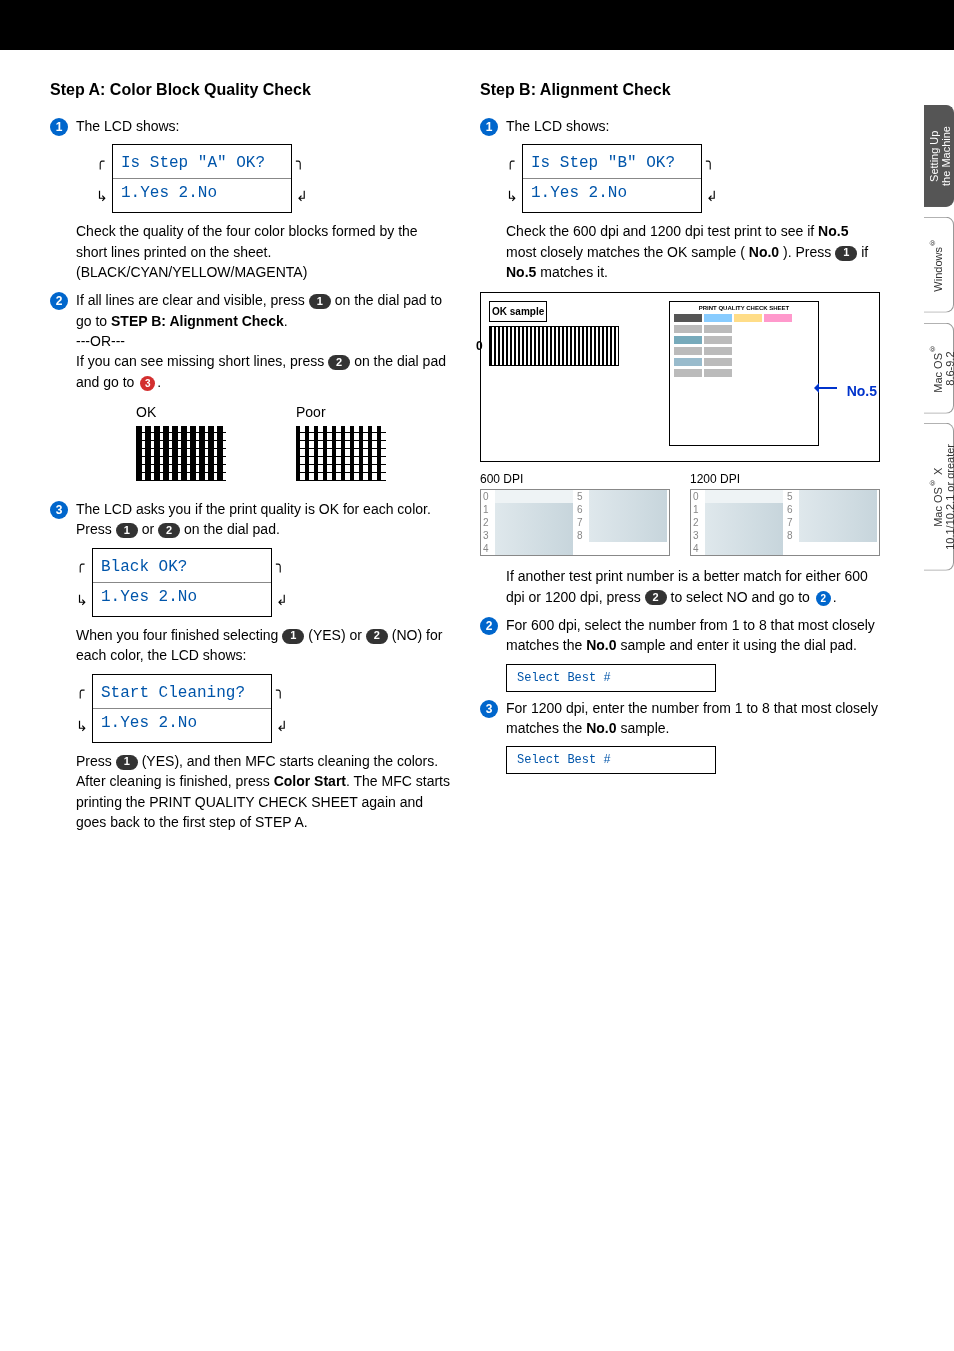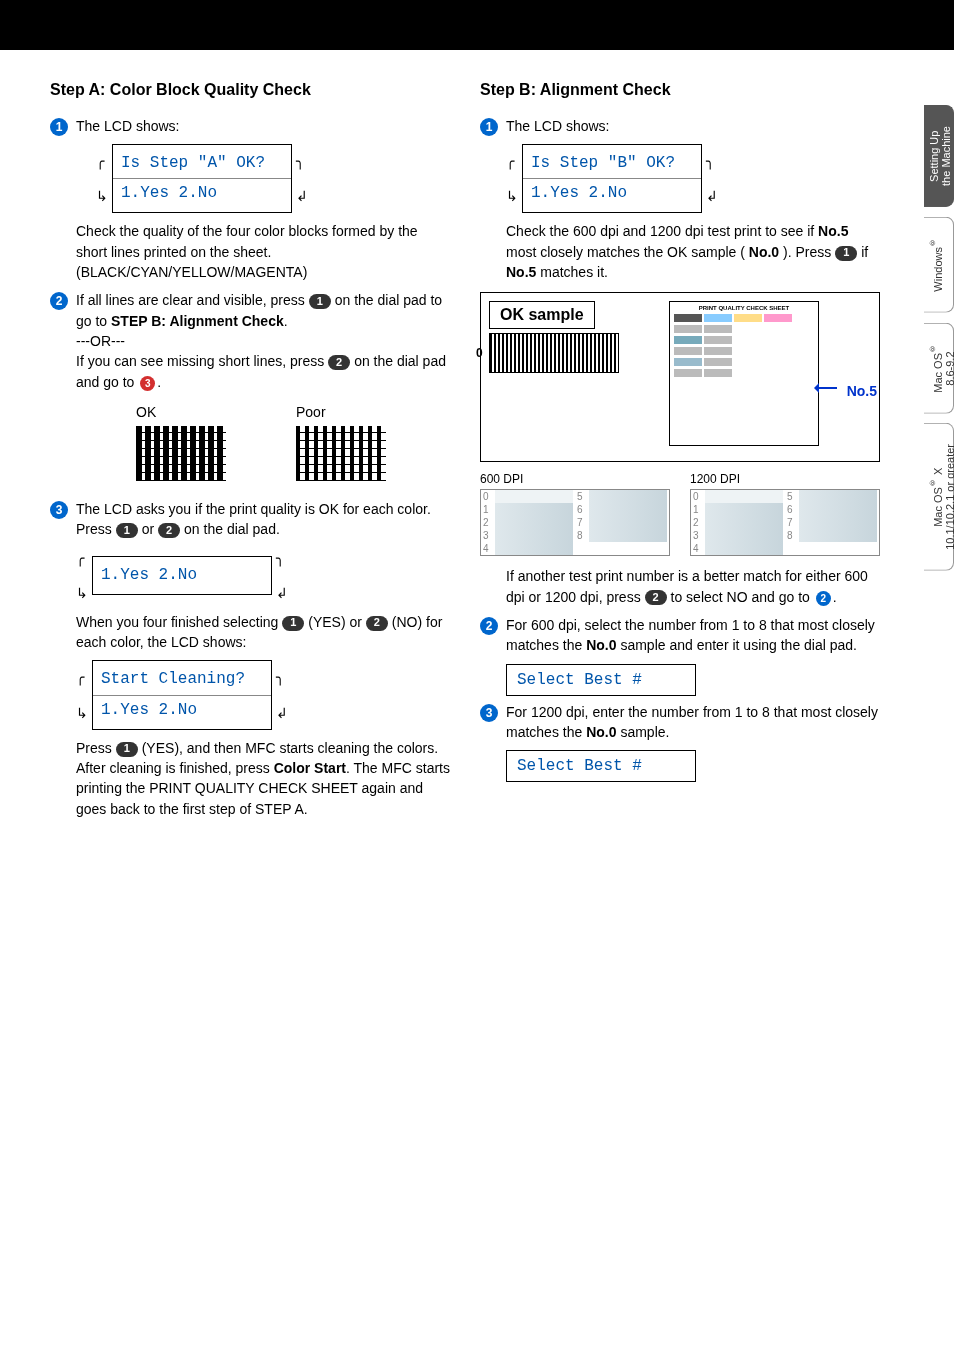--- a/index.html
+++ b/index.html
@@ -115,22 +115,22 @@
   }
   .diagram {
     border: 1px solid #000;
     margin: 10px 0 10px 0;
     padding: 8px;
     position: relative;
     height: 170px;
   }
   .ok-sample-box {
     border: 1px solid #000;
-    padding: 4px 10px;
-    font-size: 16px;
+    padding: 4px 2px;
+    font-size: 10px;
     font-weight: bold;
     display: inline-block;
     background: #fff;
   }
   .ok-img {
     border: 1px solid #000;
     width: 130px;
     height: 40px;
     margin-top: 4px;
     background: repeating-linear-gradient(90deg, #000 0 2px, #fff 2px 4px);
@@ -195,23 +195,23 @@
     font-size: 10px;
     color: #888;
   }
   .dpi-grid div { padding: 0 2px; height: 13px; display: flex; align-items: center; }
   .dpi-bar { background: linear-gradient(90deg, #dfe8ec 0%, #c7d5dc 100%); height: 10px; width: 100%; }
   .dpi-bar.light { background: #eef3f5; }
   .lcd-single {
     border: 1px solid #000;
     font-family: "Courier New", monospace;
     color: #0055aa;
-    font-size: 16px;
+    font-size: 12px;
     padding: 6px 10px;
-    width: 190px;
+    width: 210px;
     margin: 6px 0 6px 26px;
   }
   .side-tabs {
     position: absolute;
     right: 0;
     top: 55px;
     width: 30px;
     display: flex;
     flex-direction: column;
     gap: 10px;
@@ -318,20 +318,21 @@
         <span> or </span>
         <span class="key">2</span>
         <span> on the dial pad.</span>
 
         <div class="lcd-wrapper" style="margin-left:0">
           <div class="lcd-left-arrow">
               <span>╭</span>
               <span>↳</span>
             </div>
           <div class="lcd">
+            <div class="lcd-row">Black OK?</div>
             <div class="lcd-row">1.Yes 2.No</div>
           </div>
           <div class="lcd-arrows">
               <span>╮</span>
               <span>↲</span>
             </div>
         </div>
 
         <div>
           <span>When you four finished selecting </span>

